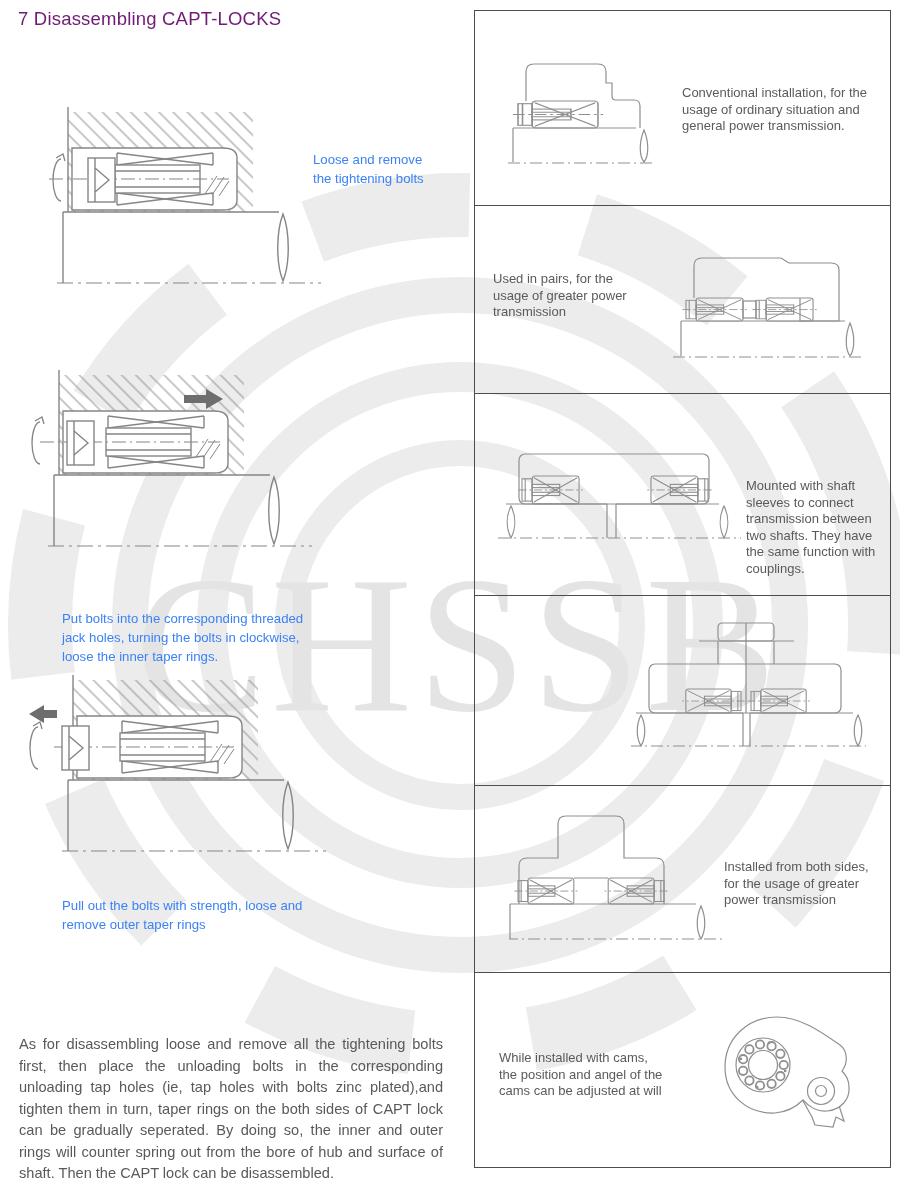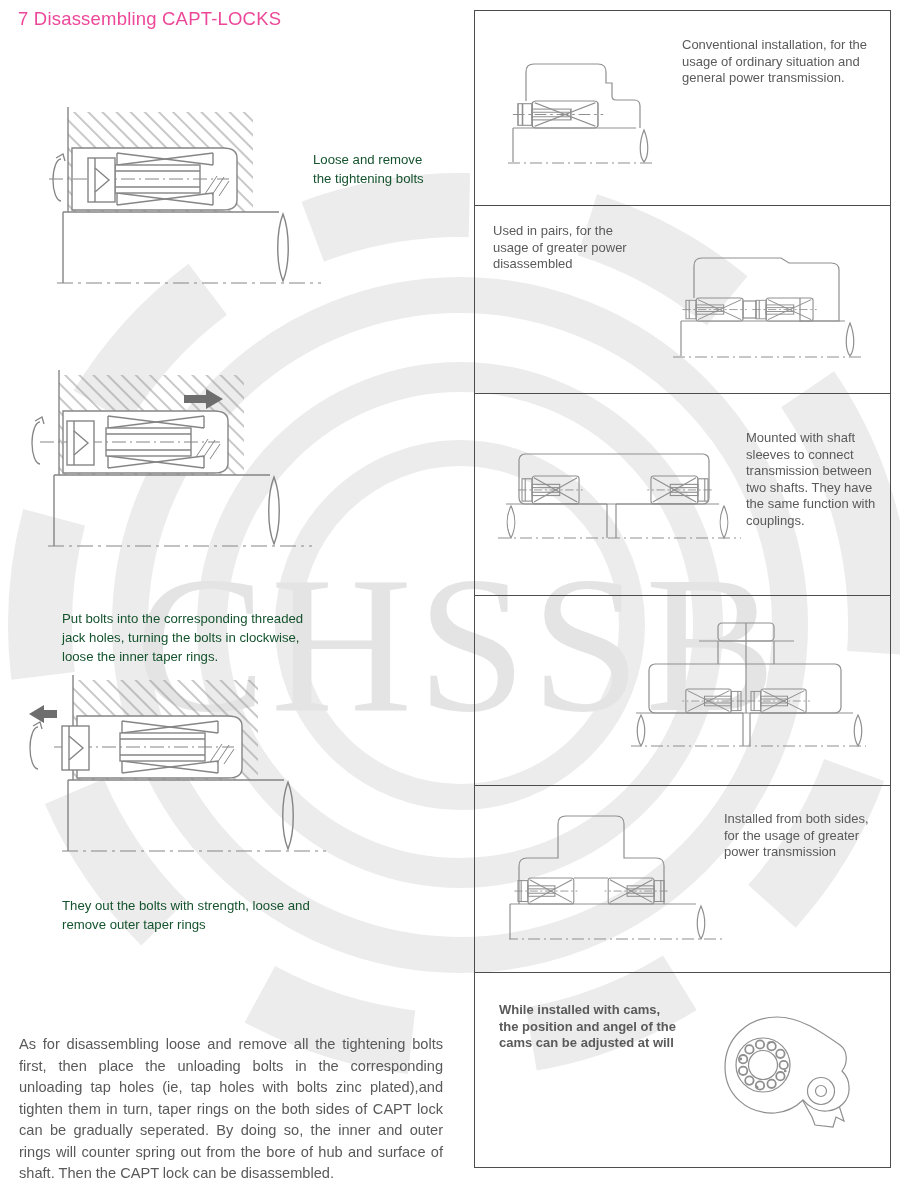--- a/index.html
+++ b/index.html
@@ -1,33 +1,33 @@
 <!DOCTYPE html>
 <html><head>
 <meta charset="utf-8">
 <style>
   html,body{margin:0;padding:0;background:#fff;}
   .page{position:relative;width:900px;height:1189px;background:#ffffff;overflow:hidden;
         font-family:"Liberation Sans", sans-serif;color:#5a5a5a;}
   .page > *{position:absolute;}
   .wm{left:0;top:0;z-index:0;}
   .content{z-index:1;}
-  .title{left:18px;top:8px;font-size:18.5px;color:#ec4899;letter-spacing:.2px;z-index:1;}
-  .cap{position:absolute;white-space:pre-line;font-size:13.2px;line-height:19px;color:#14532d;z-index:1;}
+  .title{left:18px;top:8px;font-size:18.5px;color:#701a75;letter-spacing:.2px;z-index:1;}
+  .cap{position:absolute;white-space:pre-line;font-size:13.2px;line-height:19px;color:#3b82f6;z-index:1;}
   #cap1{left:313px;top:150px;width:150px;}
   #cap2{left:62px;top:609px;width:260px;}
   #cap3{left:62px;top:896px;width:260px;}
   .para{left:19px;top:1002px;width:424px;font-size:14.6px;line-height:21.5px;
         text-align:justify;color:#595959;z-index:1;margin-top:32px;}
   .diag{position:absolute;z-index:1;}
   .panel{left:474px;top:10px;width:417px;height:1158px;border:1.5px solid #4d4d4d;
          box-sizing:border-box;z-index:1;background:transparent;}
   .prow{position:relative;box-sizing:border-box;border-bottom:1.4px solid #4d4d4d;}
-  .prow:last-child{border-bottom:none;font-weight:bold;}
-  .rcap{position:absolute;white-space:pre-line;font-size:13px;line-height:16.5px;color:#5a5a5a;}
+  .prow:last-child{border-bottom:none;}
+  .rcap{position:absolute;white-space:pre-line;font-size:13px;line-height:16.5px;color:#5a5a5a;margin-top:48px;}
   svg{display:block;}
   .defsvg{width:0;height:0;position:absolute;}
 </style>
 </head>
 <body>
 
 <div class="page">
 
   <svg class="defsvg" aria-hidden="true">
     <defs>
@@ -112,21 +112,21 @@
   <div class="cap" id="cap2">Put bolts into the corresponding threaded
 jack holes, turning the bolts in clockwise,
 loose the inner taper rings.</div>
 
   <svg class="diag" style="left:26px;top:668px" width="324" height="195" viewBox="-34 0 324 195">
     <use href="#capt-core"></use>
     <use href="#capt-head" transform="translate(2,58)"></use>
     <use href="#rot-arc" transform="translate(-24,80)"></use>
     <path d="M-31,46 l15,-9 v5 h13 v8 h-13 v5 Z" fill="#6e6e6e" stroke="none"></path>
   </svg>
-  <div class="cap" id="cap3">They out the bolts with strength, loose and
+  <div class="cap" id="cap3">Pull out the bolts with strength, loose and
 remove outer taper rings</div>
 
   <div class="para content">As for disassembling loose and remove all the tightening bolts first, then place the unloading bolts in the corresponding unloading tap holes (ie, tap holes with bolts zinc plated),and tighten them in turn, taper rings on the both sides of CAPT lock can be gradually seperated. By doing so, the inner and outer rings will counter spring out from the bore of hub and surface of shaft. Then the CAPT lock can be disassembled.</div>
 
   <div class="panel">
 
     <div class="prow" style="height:195px">
       <div class="rcap" style="left:207px;top:26px;width:200px">Conventional installation, for the
 usage of ordinary situation and
 general power transmission.</div>
@@ -138,21 +138,21 @@
           <path d="M138,74 C133,86 133,100 138,106 C143,100 143,86 138,74 Z"></path>
           <line x1="2" y1="107" x2="150" y2="107" stroke-dasharray="12 4 2 4" stroke-width="1"></line>
         </g>
         <use href="#lockunit" transform="translate(12,45) scale(1.29,0.9)"></use>
       </svg>
     </div>
 
     <div class="prow" style="height:188px">
       <div class="rcap" style="left:18px;top:17px;width:180px">Used in pairs, for the
 usage of greater power
-disassembled</div>
+transmission</div>
       <svg style="position:absolute;left:188px;top:42px" width="205" height="125" viewBox="0 0 205 125">
         <g fill="none" stroke="#8f8f8f" stroke-width="1.2">
           <path d="M31,50 V18 Q31,10 39,10 H118 L126,15 H168 Q176,15 176,22 V73 H137 V50"></path>
           <line x1="18" y1="73" x2="182" y2="73"></line>
           <line x1="18" y1="73" x2="18" y2="108"></line>
           <path d="M187,75 C182,87 182,101 187,108 C192,101 192,87 187,75 Z"></path>
           <line x1="10" y1="109" x2="201" y2="109" stroke-dasharray="12 4 2 4" stroke-width="1"></line>
           <rect x="80" y="53" width="13" height="17"></rect>
         </g>
         <use href="#lockunit" transform="translate(23,50) scale(0.92,0.77)"></use>

